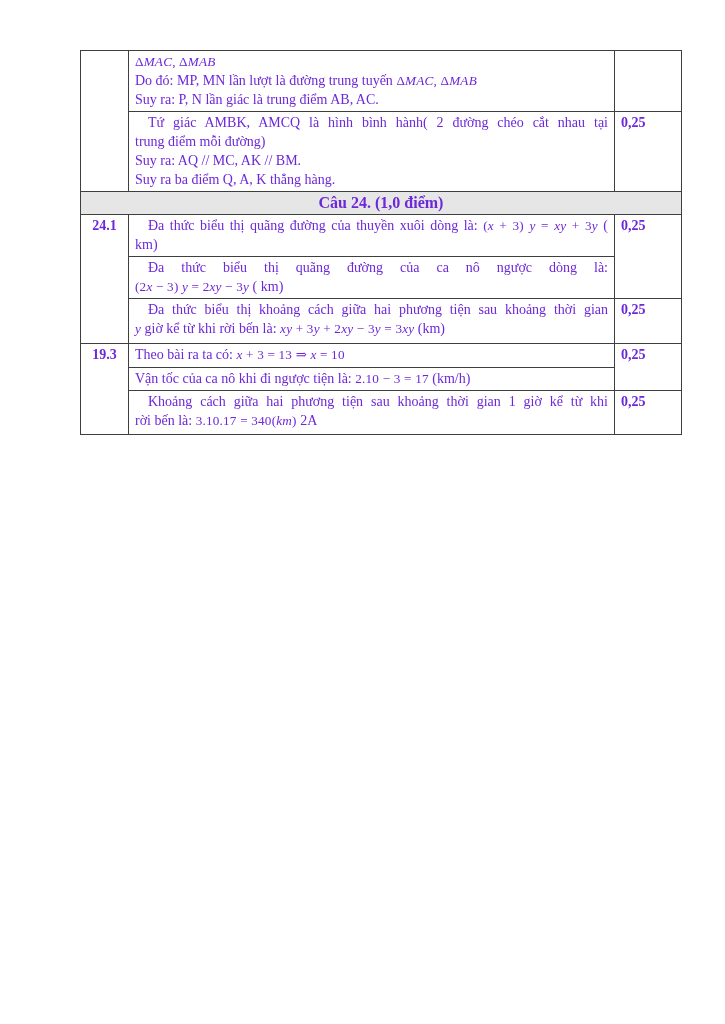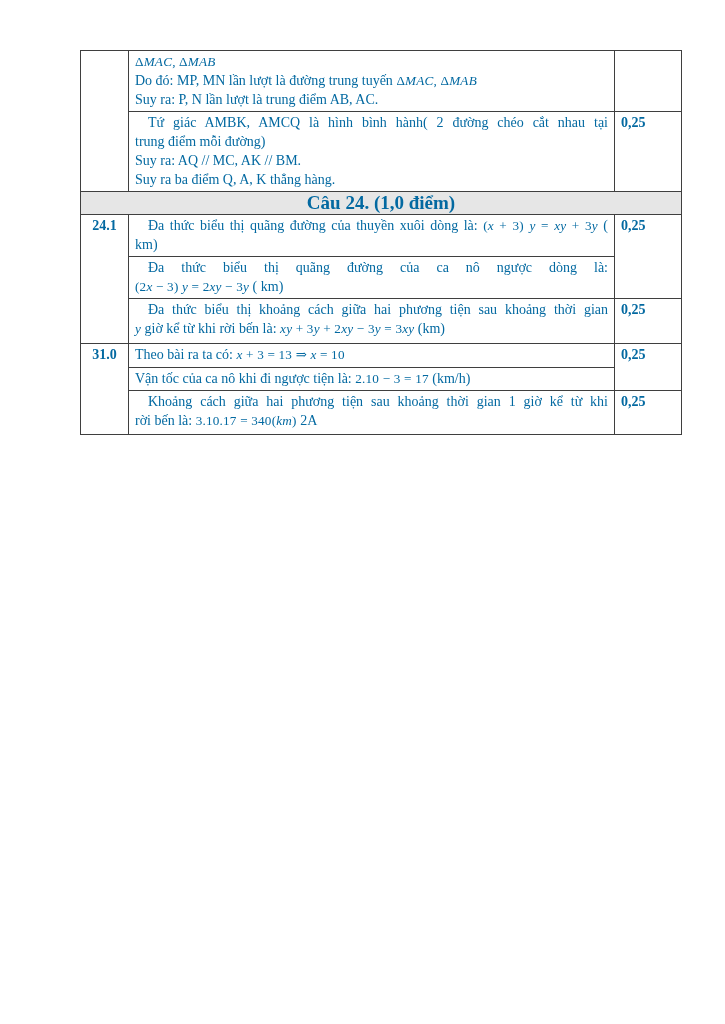--- a/index.html
+++ b/index.html
@@ -1,34 +1,34 @@
 <!DOCTYPE html>
 <html><head>
 <meta charset="utf-8">
 <style>
   html,body { margin:0; padding:0; background:#888; }
   #page {
     width:725px; height:1024px; background:#ffffff; position:relative;
     font-family:"Liberation Serif","DejaVu Serif",serif;
-    color:#0369a1; overflow:hidden;
+    color:#6d28d9; overflow:hidden;
   }
   table.anskey {
     position:absolute; left:80px; top:50px;
     border-collapse:collapse; table-layout:fixed; width:601px;
     font-size:14px; line-height:19px;
   }
   table.anskey td {
     border:1px solid #3f3f3f; vertical-align:top; padding:1px 6px 2px 6px;
     overflow:hidden;
   }
   td.numcol { text-align:center; font-weight:bold; padding:2px 2px; }
   td.ptscol { font-weight:bold; padding:2px 6px;margin-left:30px; }
   td.sechdr {
     background:#e6e6e6; text-align:center; font-weight:bold;
-    padding:1px 0 2px 0; font-size:19px;
+    padding:1px 0 2px 0; font-size:16px;
   }
   .ln { text-align:left; }
   .jline { text-align:justify; text-align-last:justify;margin-left:13px; }
   .math { font-size:13.2px; letter-spacing:0.2px; }
   .math i { font-style:italic; }
 </style>
 </head>
 <body>
 
 <div id="page">
@@ -38,21 +38,21 @@
       <col style="width:486px">
       <col style="width:67px">
     </colgroup>
 
     <tbody>
         <tr style="height:60px">
       <td class="numcol" rowspan="2"><span></span></td>
       <td>
         <div class="ln"><span class="math">Δ<i>MAC</i>, Δ<i>MAB</i></span></div>
         <div class="ln"><span>Do đó: MP, MN lần lượt là đường trung tuyến </span><span class="math">Δ<i>MAC</i>, Δ<i>MAB</i></span></div>
-        <div class="ln"><span>Suy ra: P, N lần lượt là trung điểm AB, AC.</span></div>
+        <div class="ln"><span>Suy ra: P, N lần giác là trung điểm AB, AC.</span></div>
       </td>
       <td class="ptscol"><span></span></td>
     </tr>
 
     <tr style="height:75px">
       <td>
         <div class="jline"><span>Tứ giác AMBK, AMCQ là hình bình hành( 2 đường chéo cắt nhau tại</span></div>
         <div class="ln"><span>trung điểm mỗi đường)</span></div>
         <div class="ln"><span>Suy ra: AQ // MC, AK // BM.</span></div>
         <div class="ln"><span>Suy ra ba điểm Q, A, K thẳng hàng.</span></div>
@@ -82,21 +82,21 @@
 
     <tr style="height:45px">
       <td>
         <div class="jline"><span>Đa thức biểu thị khoảng cách giữa hai phương tiện sau khoảng thời gian</span></div>
         <div class="ln"><span class="math"><i>y</i></span><span> giờ kể từ khi rời bến là: </span><span class="math"><i>xy</i> + 3<i>y</i> + 2<i>xy</i> − 3<i>y</i> = 3<i>xy</i></span><span> (km)</span></div>
       </td>
       <td class="ptscol"><span>0,25</span></td>
     </tr>
 
     <tr style="height:24px">
-      <td class="numcol" rowspan="3"><span>31.0</span></td>
+      <td class="numcol" rowspan="3"><span>19.3</span></td>
       <td>
         <div class="ln"><span>Theo bài ra ta có: </span><span class="math"><i>x</i> + 3 = 13 ⇒ <i>x</i> = 10</span></div>
       </td>
       <td class="ptscol" rowspan="2"><span>0,25</span></td>
     </tr>
 
     <tr style="height:22px">
       <td>
         <div class="ln"><span>Vận tốc của ca nô khi đi ngược tiện là: </span><span class="math">2.10 − 3 = 17</span><span> (km/h)</span></div>
       </td>

